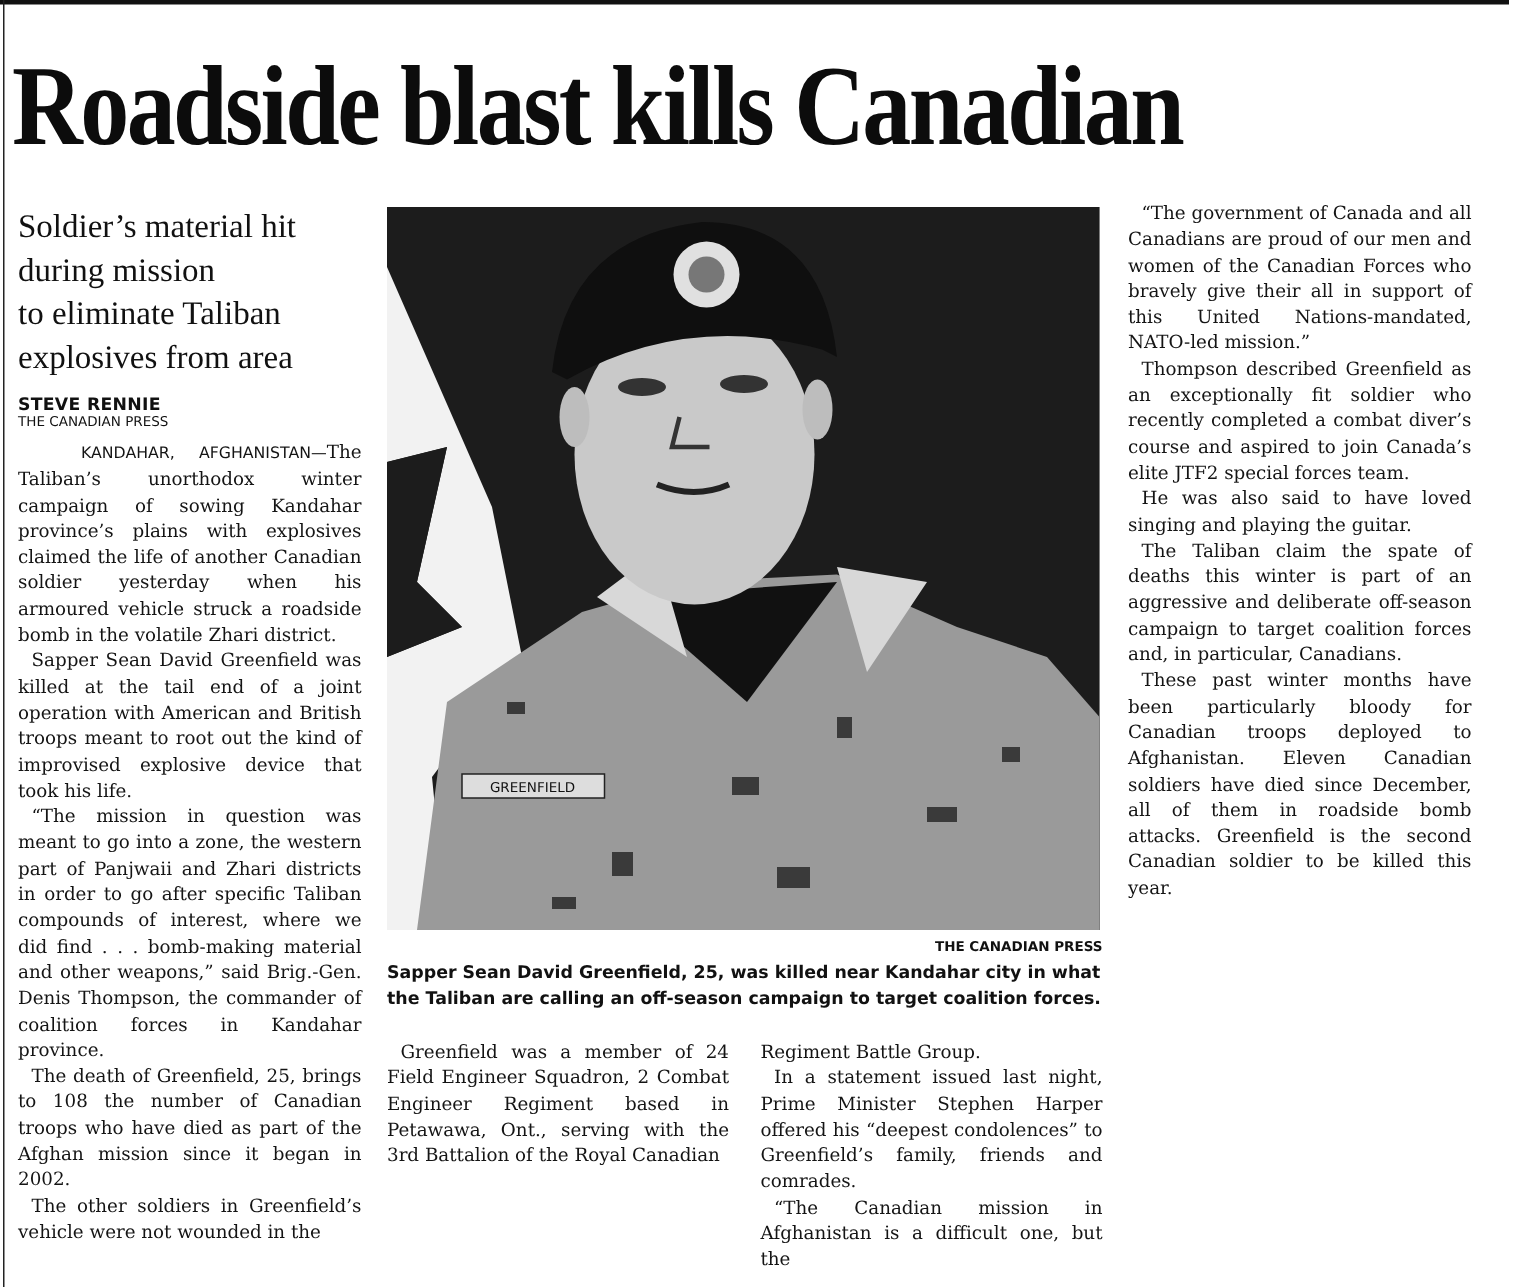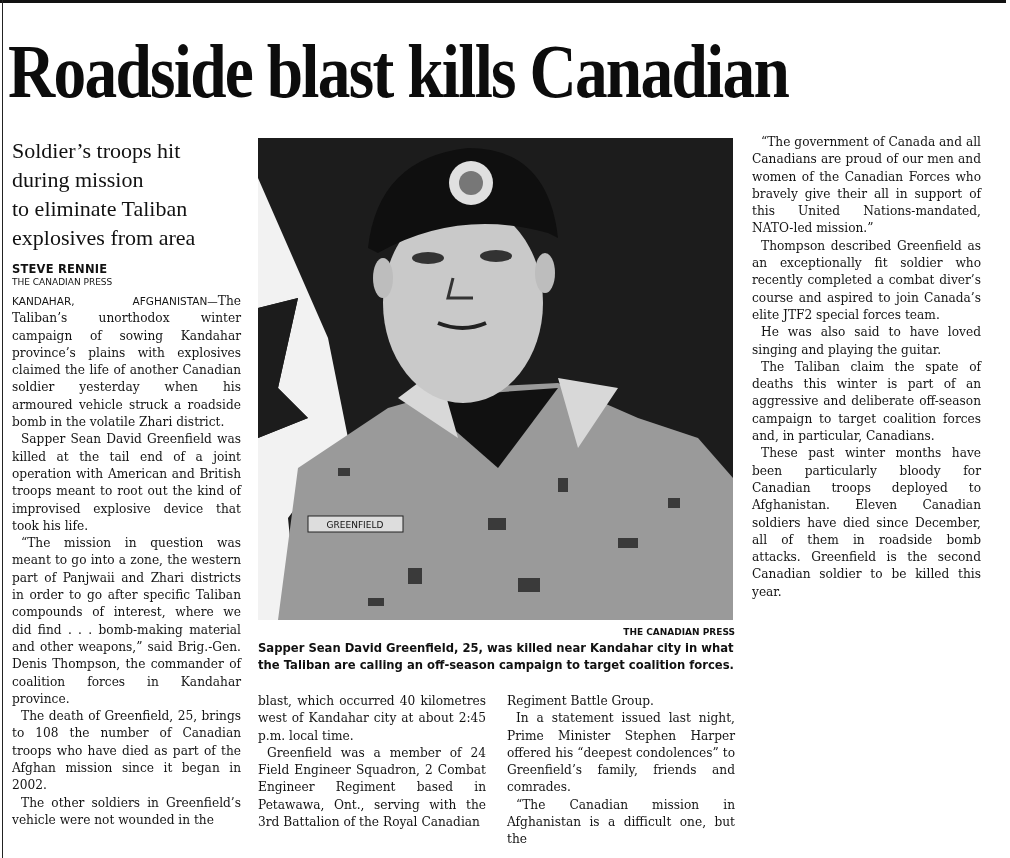--- a/index.html
+++ b/index.html
@@ -7,40 +7,40 @@
     .topbar { position: absolute; left: 0; top: 0; width: 1006px; height: 3px; background: #111; }
     .leftrule { position: absolute; left: 2px; top: 0; width: 1px; height: 858px; background: #222; }
     .headline { position: absolute; left: 8px; top: 26px; width: 1000px; font-family: "Liberation Serif", serif; font-weight: bold; font-size: 76px; line-height: 90px; letter-spacing: -2px; transform: scaleX(0.86); transform-origin: left top; white-space: nowrap; color: #0c0c0c; }
     .deck { position: absolute; left: 12px; top: 136px; width: 240px; font-family: "Liberation Serif", serif; font-size: 22px; line-height: 29px; color: #111; }
     .byline { position: absolute; left: 12px; top: 262px; width: 240px; font-family: "DejaVu Sans", sans-serif; }
     .byline .name { font-weight: bold; font-size: 11.5px; letter-spacing: 0.2px; line-height: 14px; }
     .byline .agency { font-size: 9px; line-height: 12px; }
     .col { position: absolute; font-family: "DejaVu Serif", serif; font-size: 12.2px; line-height: 17.3px; text-align: justify; color: #141414; }
     .col p { margin: 0; text-indent: 9px; hyphens: auto; }
     .col p.first { text-indent: 0; }
-    .dateline { font-family: "DejaVu Sans", sans-serif; font-size: 10.5px; }
+    .dateline { font-family: "DejaVu Sans", sans-serif; font-size: 10.5px; margin-left: 42px; }
     .c1 { left: 12px; top: 293px; width: 229px; }
     .c2 { left: 258px; top: 693px; width: 228px; }
     .c3 { left: 507px; top: 693px; width: 228px; }
     .c4 { left: 752px; top: 134px; width: 229px; }
     .photo { position: absolute; left: 258px; top: 138px; width: 475px; height: 482px; background: #1a1a1a; overflow: hidden; }
     .photo svg { display: block; }
     .credit { position: absolute; left: 258px; top: 627px; width: 477px; text-align: right; font-family: "DejaVu Sans", sans-serif; font-size: 9px; font-weight: bold; color: #111; }
     .caption { position: absolute; left: 258px; top: 640px; width: 480px; font-family: "DejaVu Sans", sans-serif; font-size: 11.6px; font-weight: bold; line-height: 17px; color: #111; }
   </style>
 </head>
 <body>
 
 <div class="topbar"></div>
 <div class="leftrule"></div>
 
 <h1 class="headline" style="margin:0;">Roadside blast kills Canadian</h1>
 
 <div class="deck">
-  <div>Soldier’s troops hit</div>
+  <div>Soldier’s material hit</div>
   <div>during mission</div>
   <div>to eliminate Taliban</div>
   <div>explosives from area</div>
 </div>
 
 <div class="byline">
   <div class="name">STEVE RENNIE</div>
   <div class="agency">THE CANADIAN PRESS</div>
 </div>
 
@@ -90,21 +90,20 @@
       <rect x="410" y="360" width="12" height="10"></rect>
         <rect x="110" y="460" width="16" height="8"></rect>
     </g>
   </svg>
 </div>
 
 <div class="credit">THE CANADIAN PRESS</div>
 <div class="caption">Sapper Sean David Greenfield, 25, was killed near Kandahar city in what the Taliban are calling an off-season campaign to target coalition forces.</div>
 
 <div class="col c2">
-  <p class="first">blast, which occurred 40 kilometres west of Kandahar city at about 2:45 p.m. local time.</p>
   <p>Greenfield was a member of 24 Field Engineer Squadron, 2 Combat Engineer Regiment based in Petawawa, Ont., serving with the 3rd Battalion of the Royal Canadian</p>
 </div>
 
 <div class="col c3">
   <p class="first">Regiment Battle Group.</p>
   <p>In a statement issued last night, Prime Minister Stephen Harper offered his “deepest condolences” to Greenfield’s family, friends and comrades.</p>
   <p>“The Canadian mission in Afghanistan is a difficult one, but the</p>
 </div>
 
 <div class="col c4">

